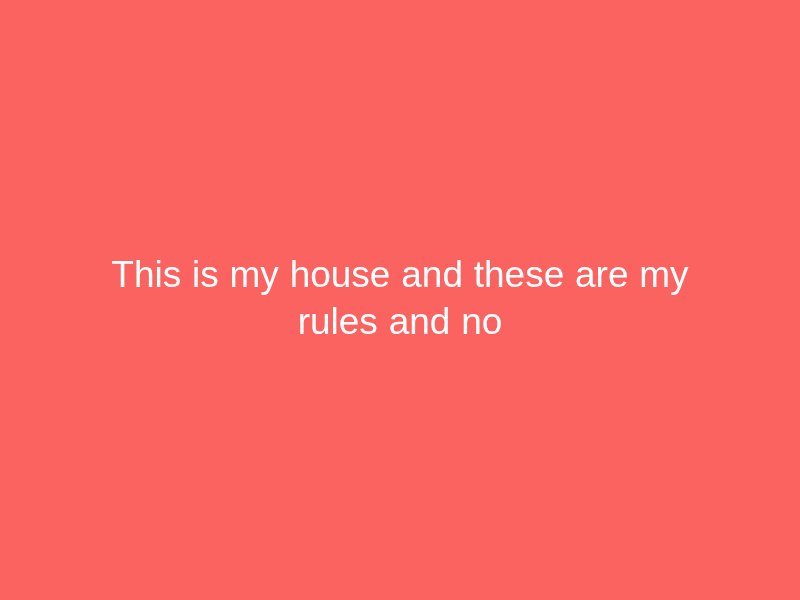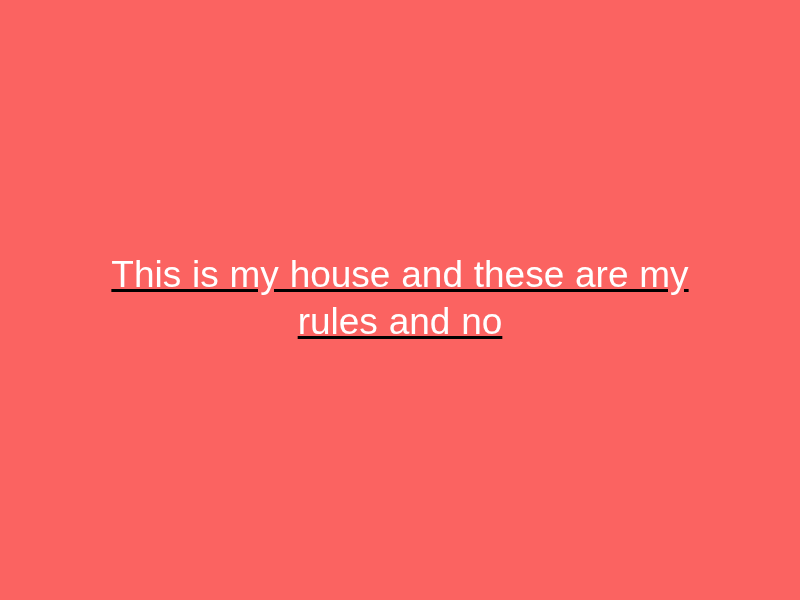--- a/index.html
+++ b/index.html
@@ -25,21 +25,20 @@
     align-items: center;
     justify-content: center;
     position: relative;
   }
 
   .quote-block {
     width: 660px;
     text-align: center;
     position: relative;
     top: -2px;
-    text-decoration: underline;
   }
 
   .quote-text {
     display: block;
     color: #ffffff;
     font-family: "Liberation Sans", sans-serif;
     font-size: 37px;
     font-weight: 400;
     line-height: 47px;
     letter-spacing: 0px;

